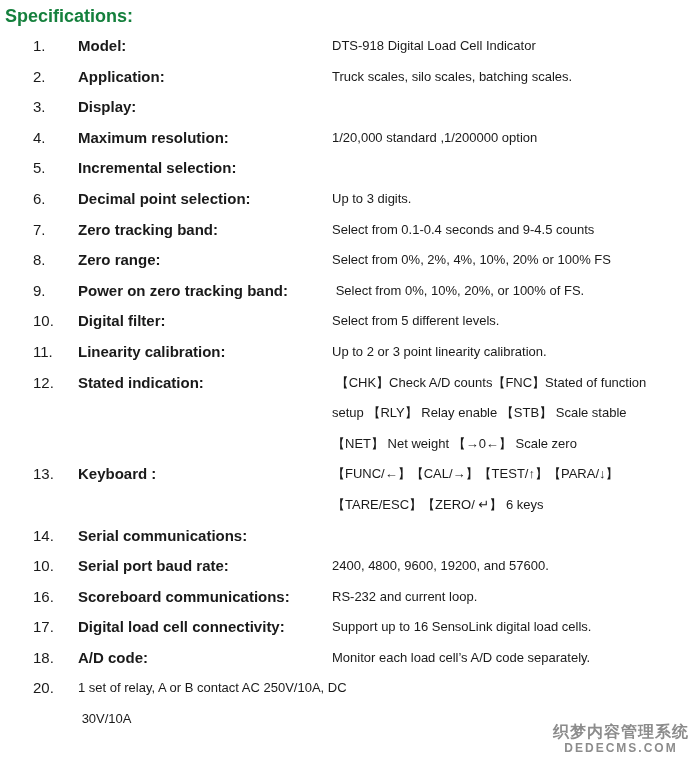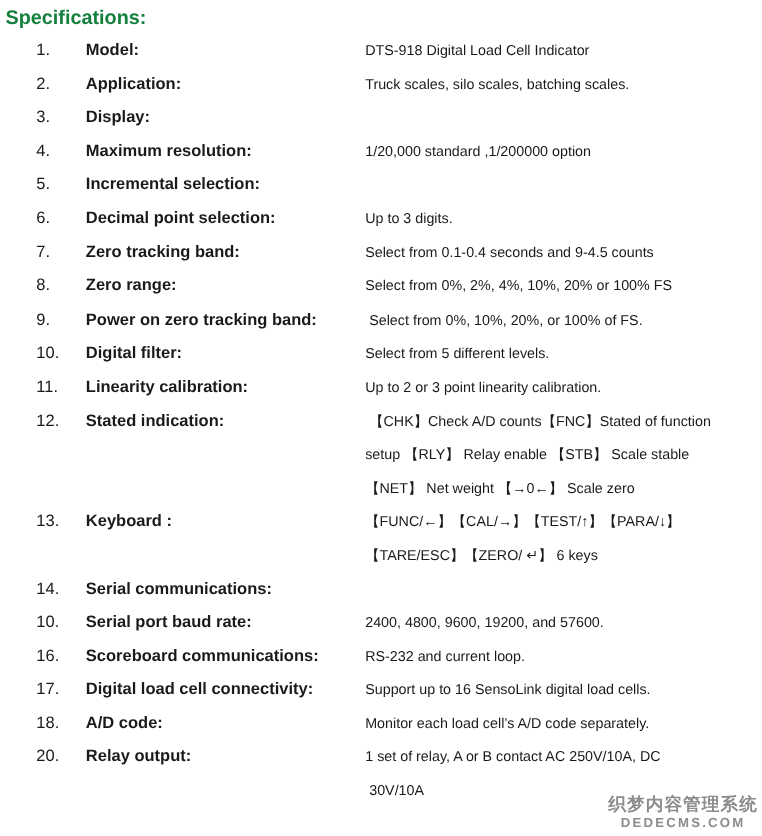--- a/index.html
+++ b/index.html
@@ -158,21 +158,20 @@
         <div class="label">Digital load cell connectivity:</div>
         <div class="value">Support up to 16 SensoLink digital load cells.</div>
       </div>
       <div class="row">
         <div class="num">18.</div>
         <div class="label">A/D code:</div>
         <div class="value">Monitor each load cell’s A/D code separately.</div>
       </div>
       <div class="row">
         <div class="num">20.</div>
-        <div class="label">Relay output:</div>
         <div class="value">1 set of relay, A or B contact AC 250V/10A, DC
  30V/10A</div>
       </div>
     </div>
   <div class="watermark">
     <div class="wm-cn">织梦内容管理系统</div>
     <div class="wm-en">DEDECMS.COM</div>
   </div>
 </div>
 

